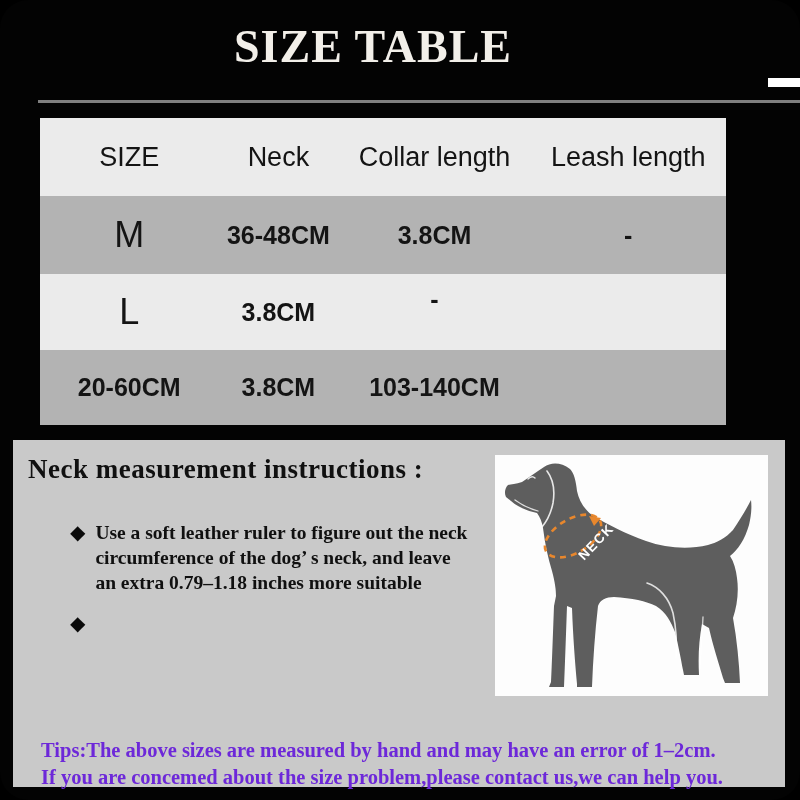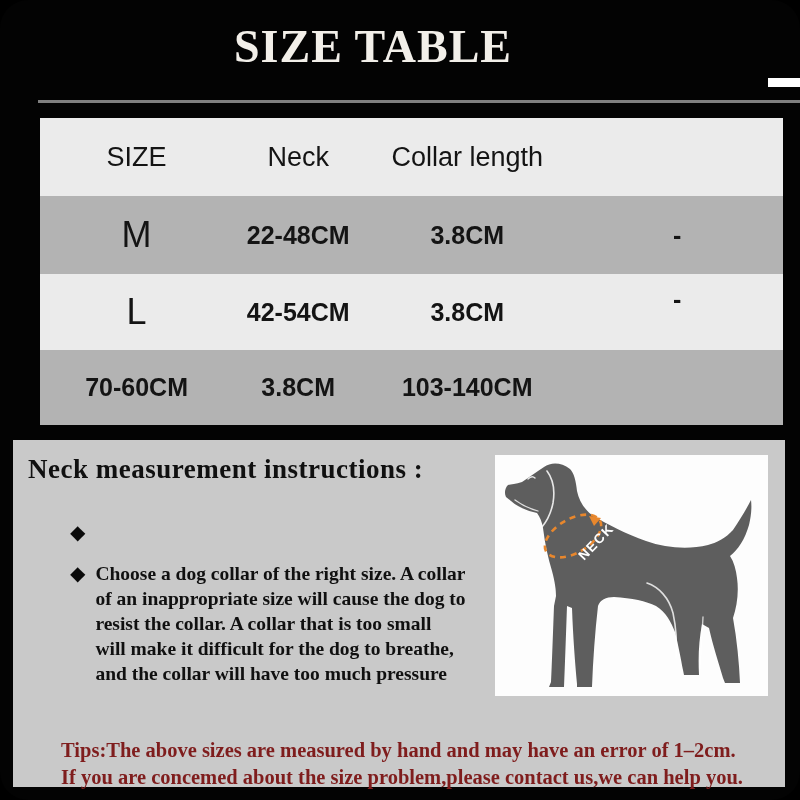--- a/index.html
+++ b/index.html
@@ -8,21 +8,21 @@
 
   
   .title{position:absolute;top:20px;left:0;width:800px;text-align:center;
          transform:translateX(-27px);
          font-family:"Liberation Serif",serif;font-weight:700;font-size:46px;
          letter-spacing:1px;color:#f2efe9;}
   .top-dash{position:absolute;left:768px;top:78px;width:32px;height:9px;background:#ffffff;}
   .divider{position:absolute;left:38px;top:100px;width:762px;height:3px;background:#7f7f7f;}
 
   
-  .size-table{position:absolute;left:40px;top:118px;width:743px;}
+  .size-table{position:absolute;left:40px;top:118px;width:686px;}
   .trow{display:grid;grid-template-columns:26% 17.5% 28% 28.5%;}
   .trow-header{height:78px;}
   .trow-m{height:78px;}
   .trow-l{height:76px;}
   .trow-xl{height:75px;}
   .row-light{background:#ebebeb;}
   .row-gray{background:#b3b3b3;}
   .cell{display:flex;align-items:center;justify-content:center;color:#141414;}
   .th{font-size:27px;font-weight:400;}
   .td-size{font-size:36px;font-weight:400;}
@@ -35,70 +35,68 @@
                  font-family:"Liberation Serif",serif;font-weight:700;font-size:27px;
                  letter-spacing:.5px;color:#101010;}
   .bullets{position:absolute;left:57px;top:80px;width:444px;}
   .bullet{display:flex;gap:10px;margin-bottom:16px;}
   .diamond{font-size:20px;line-height:25px;color:#0a0a0a;flex:0 0 auto;}
   .bullet-text{font-family:"Liberation Serif",serif;font-weight:700;font-size:19.5px;
                line-height:25px;color:#101010;white-space:pre-line;}
   .dog-box{position:absolute;left:482px;top:15px;width:273px;height:241px;background:#fdfdfd;}
   .dog-box svg{width:100%;height:100%;display:block;}
   .tips{position:absolute;left:28px;top:297px;font-family:"Liberation Serif",serif;
-        font-weight:700;font-size:20.5px;line-height:27px;color:#7f1d1d;margin-left:20px;}
+        font-weight:700;font-size:20.5px;line-height:27px;color:#6d28d9;}
 </style>
 </head>
 <body>
 
 <div class="stage">
 
   <div class="title">SIZE TABLE</div>
   <div class="top-dash"></div>
   <div class="divider"></div>
 
   <div class="size-table">
     <div class="trow trow-header row-light">
       <div class="cell th">SIZE</div>
       <div class="cell th">Neck</div>
       <div class="cell th">Collar length</div>
+      <div class="cell th">Leash length</div>
     </div>
     <div class="trow trow-m row-gray">
       <div class="cell td-size">M</div>
-      <div class="cell td-val">22-48CM</div>
+      <div class="cell td-val">36-48CM</div>
       <div class="cell td-val">3.8CM</div>
       <div class="cell td-val">-</div>
     </div>
     <div class="trow trow-l row-light">
       <div class="cell td-size">L</div>
-      <div class="cell td-val">42-54CM</div>
       <div class="cell td-val">3.8CM</div>
       <div class="cell td-val dash-up">-</div>
     </div>
     <div class="trow trow-xl row-gray">
-      <div class="cell td-val">70-60CM</div>
+      <div class="cell td-val">20-60CM</div>
       <div class="cell td-val">3.8CM</div>
       <div class="cell td-val">103-140CM</div>
     </div>
   </div>
 
   <div class="panel">
     <div class="panel-heading">Neck measurement instructions :</div>
 
     <div class="bullets">
       <div class="bullet">
         <span class="diamond">◆</span>
+        <span class="bullet-text">Use a soft leather ruler to figure out the neck
+circumference of the dog’ s neck, and leave
+an extra 0.79–1.18 inches more suitable</span>
       </div>
       <div class="bullet">
         <span class="diamond">◆</span>
-        <span class="bullet-text">Choose a dog collar of the right size. A collar
-of an inappropriate size will cause the dog to
-resist the collar. A collar that is too small
-will make it difficult for the dog to breathe,
-and the collar will have too much pressure</span>
       </div>
     </div>
 
     <div class="dog-box">
       <svg viewBox="0 0 273 241" xmlns="http://www.w3.org/2000/svg">
         <path fill="#5e5e5e" d="M 13,30 C 10,33 9,38 11,42 L 16,46 C 24,53 33,56 42,58
              C 45,62 47,67 48,73 C 50,89 53,103 57,116 C 60,127 61,135 61,141
              L 59,151 C 58,177 57,205 56,227 L 54,232 L 69,232
              C 70,207 71,179 72,151 L 77,153 C 78,181 80,207 82,229
              L 82,232 L 97,232 C 98,205 100,177 103,151

